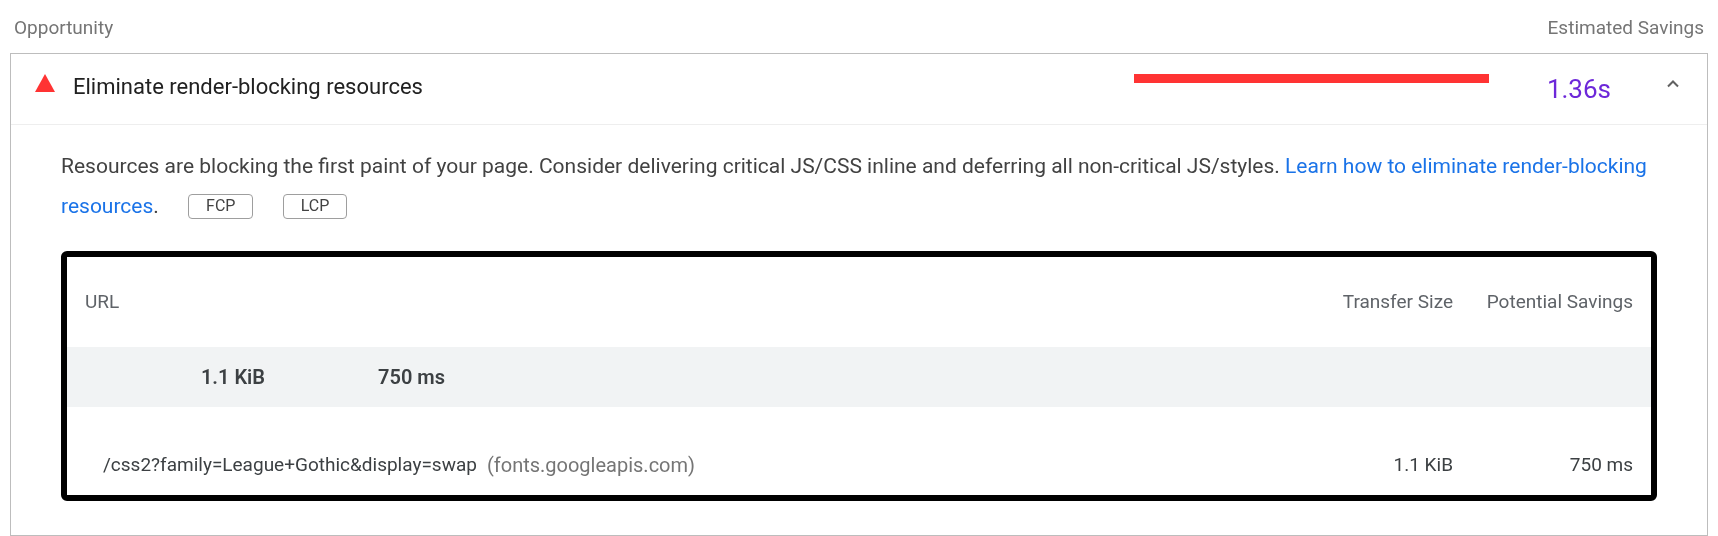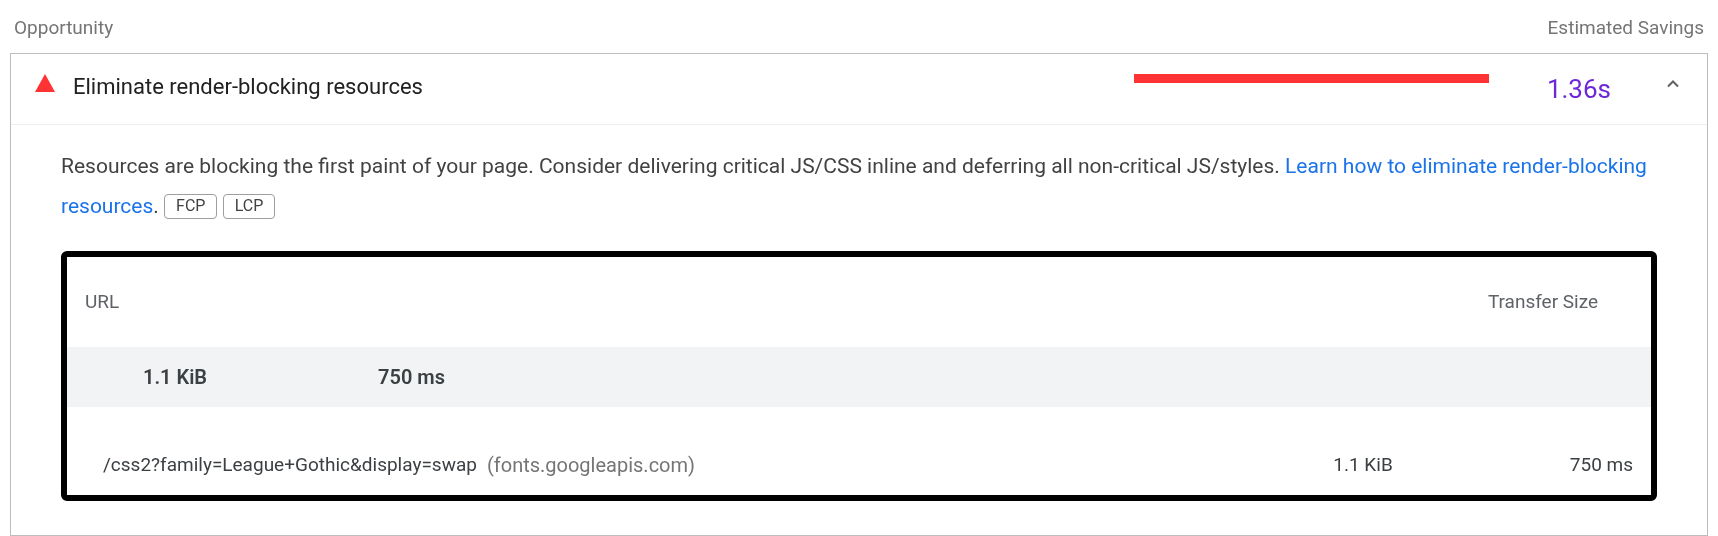--- a/index.html
+++ b/index.html
@@ -65,25 +65,26 @@
       font-size: 21px;
       line-height: 1.9;
       color: #424242;
       margin-bottom: 24px;
     }
     .desc a { color: #1a73e8; text-decoration: none; }
     .tag {
       display: inline-block;
       border: 1px solid #9e9e9e;
       border-radius: 4px;
-      padding: 1px 11px;
+      padding: 1px 17px;
       font-size: 16px;
       color: #424242;
       vertical-align: 2px;
       line-height: 1.3;
+      margin-left: 24px;
     }
 
     .tbl {
       border: 6px solid #000000;
       border-radius: 6px;
       overflow: hidden;
     }
     .tbl .row {
       display: flex;
       align-items: center;
@@ -102,21 +103,21 @@
       font-size: 20px;
     }
     .tbl .drow {
       min-height: 60px;
       font-size: 19px;
       color: #3c4043;
       padding-left: 36px;
       margin-top: 28px;
     }
     .col-url { flex: 1 1 auto; display: flex; align-items: center; gap: 10px; }
-    .col-size { flex: 0 0 180px; text-align: center; }
+    .col-size { flex: 0 0 180px; text-align: right; }
     .col-sav  { flex: 0 0 180px; text-align: right; }
     .hrow .col-sav { line-height: 1.35; }
     .grow .tag { font-weight: 400; font-size: 15px; }
     .host { color: #757575; font-size: 20px; }
   </style>
 </head>
 <body>
 
 <div class="header-row">
   <span>Opportunity</span>
@@ -141,20 +142,21 @@
     <p class="desc">
       <span>Resources are blocking the first paint of your page. Consider delivering critical JS/CSS inline and deferring all non-critical JS/styles. </span><a href="#">Learn how to eliminate render-blocking resources</a><span>. </span>
       <span class="tag">FCP</span>
       <span class="tag">LCP</span>
     </p>
 
     <div class="tbl">
       <div class="row hrow">
         <div class="col-url">URL</div>
         <div class="col-size">Transfer Size</div>
+        <div class="col-sav">Potential Savings</div>
       </div>
       <div class="row grow">
         <div class="col-size">1.1 KiB</div>
         <div class="col-sav">750 ms</div>
       </div>
       <div class="row drow">
         <div class="col-url">
           <span>/css2?family=League+Gothic&amp;display=swap</span>
           <span class="host">(fonts.googleapis.com)</span>
         </div>

